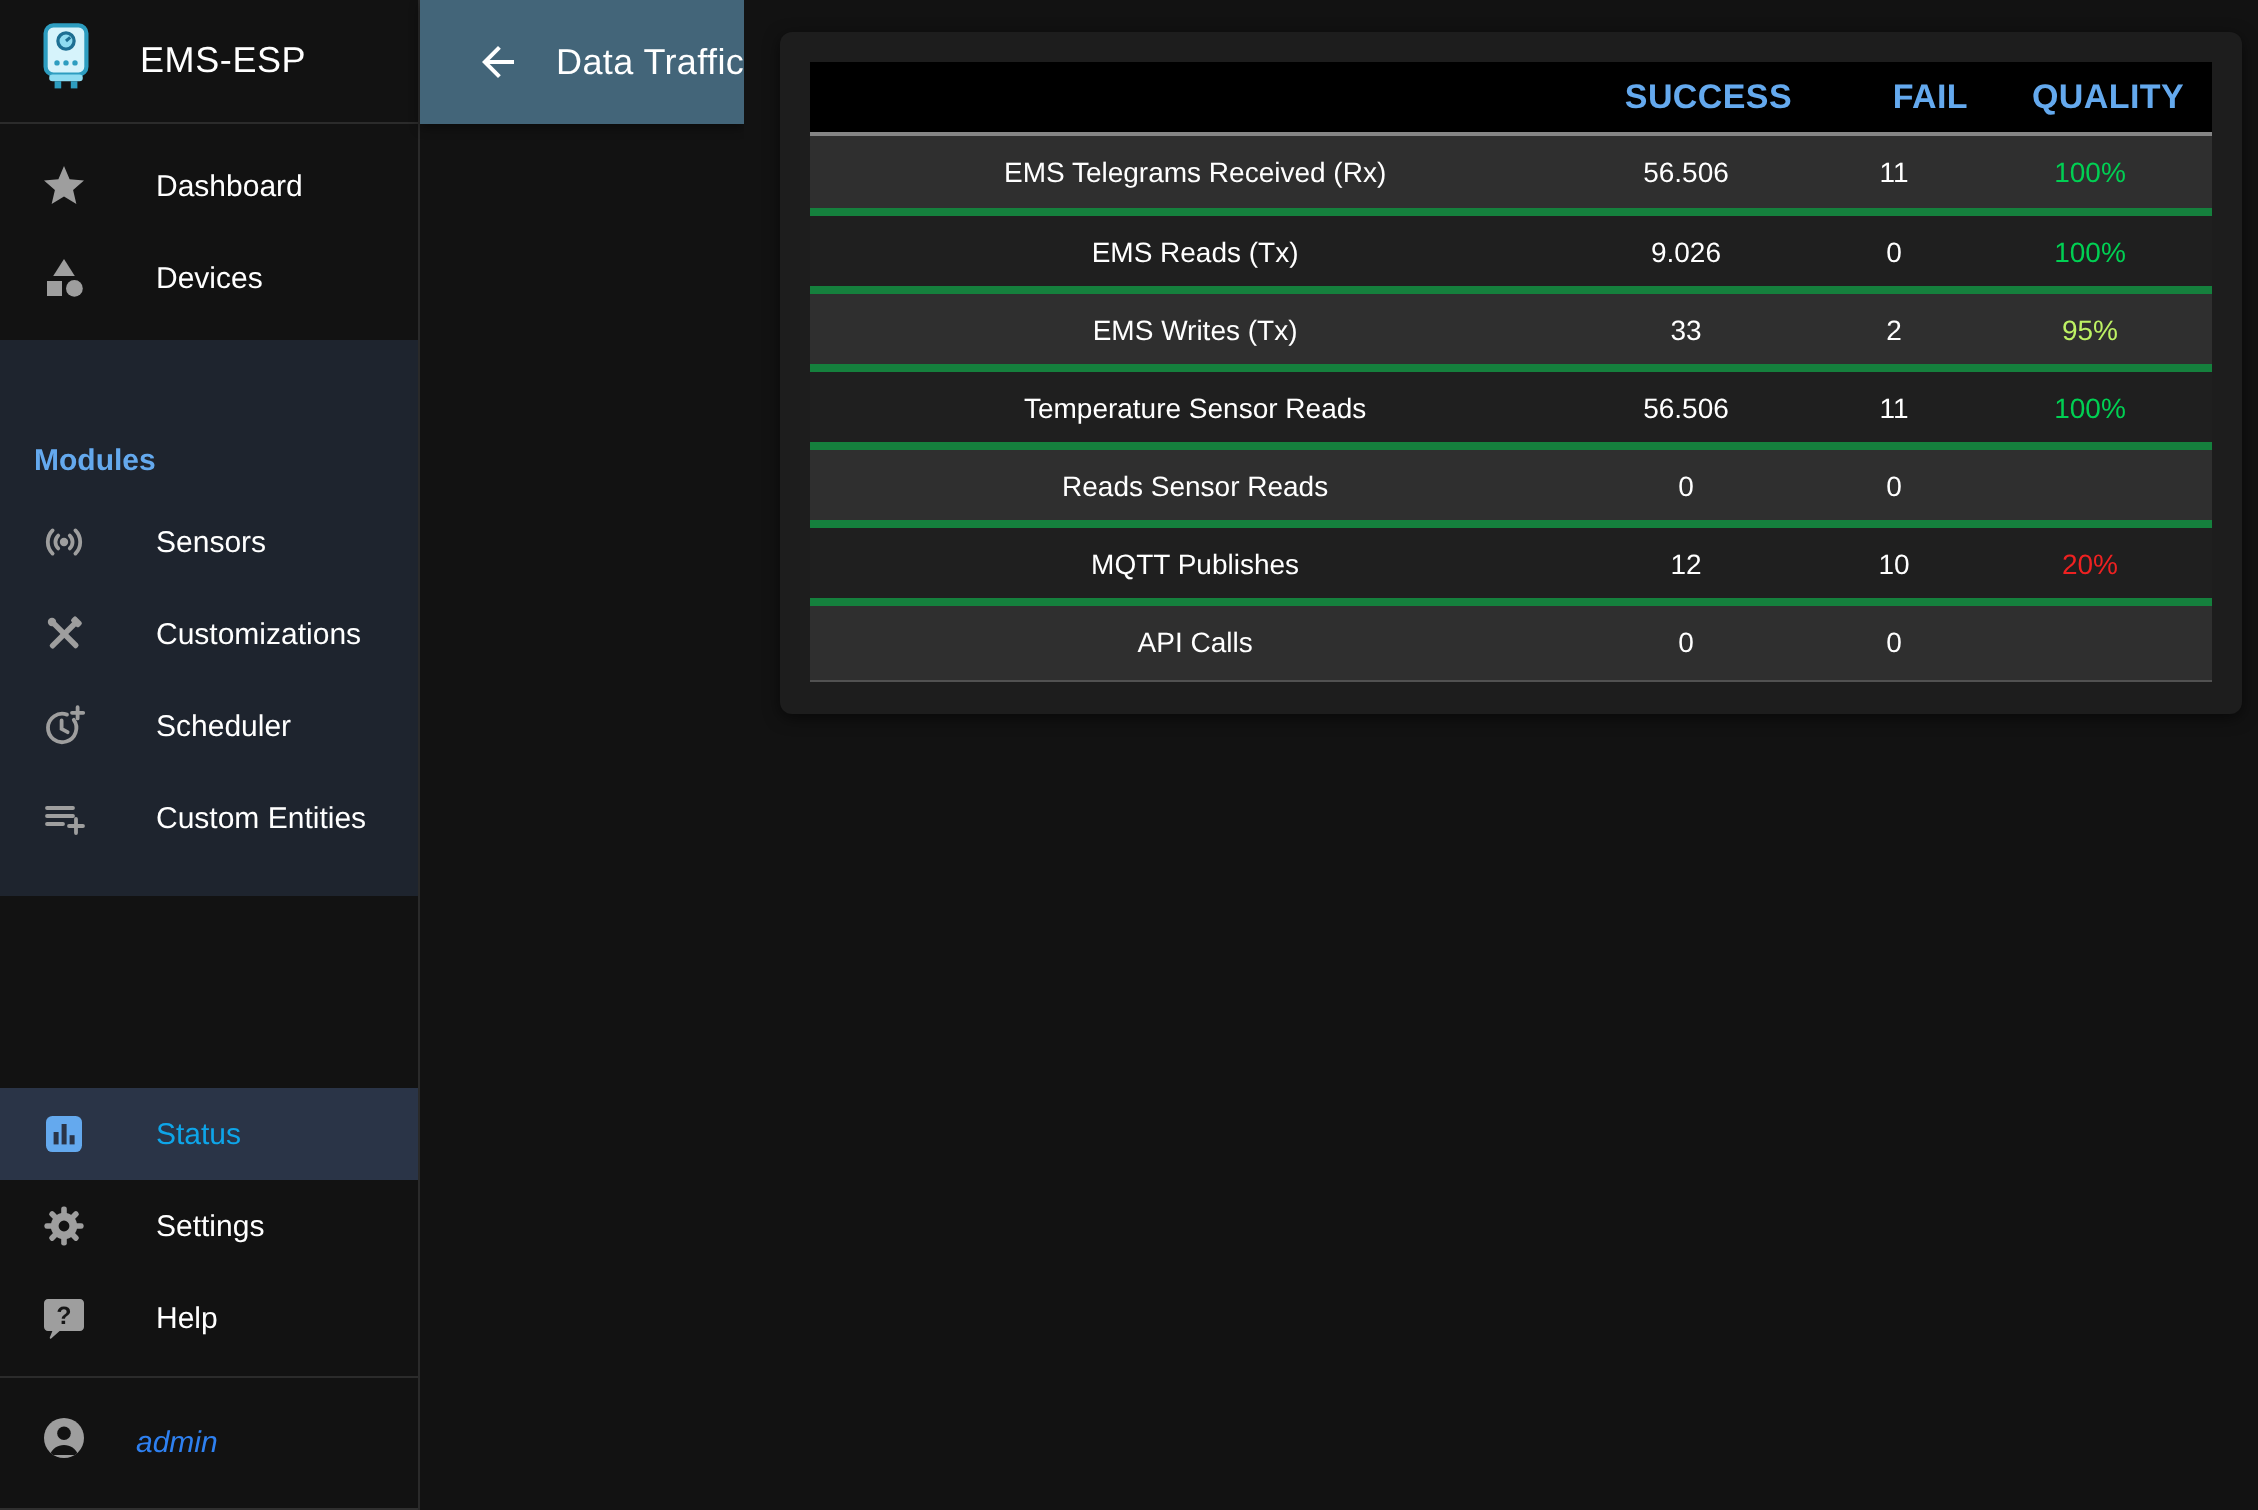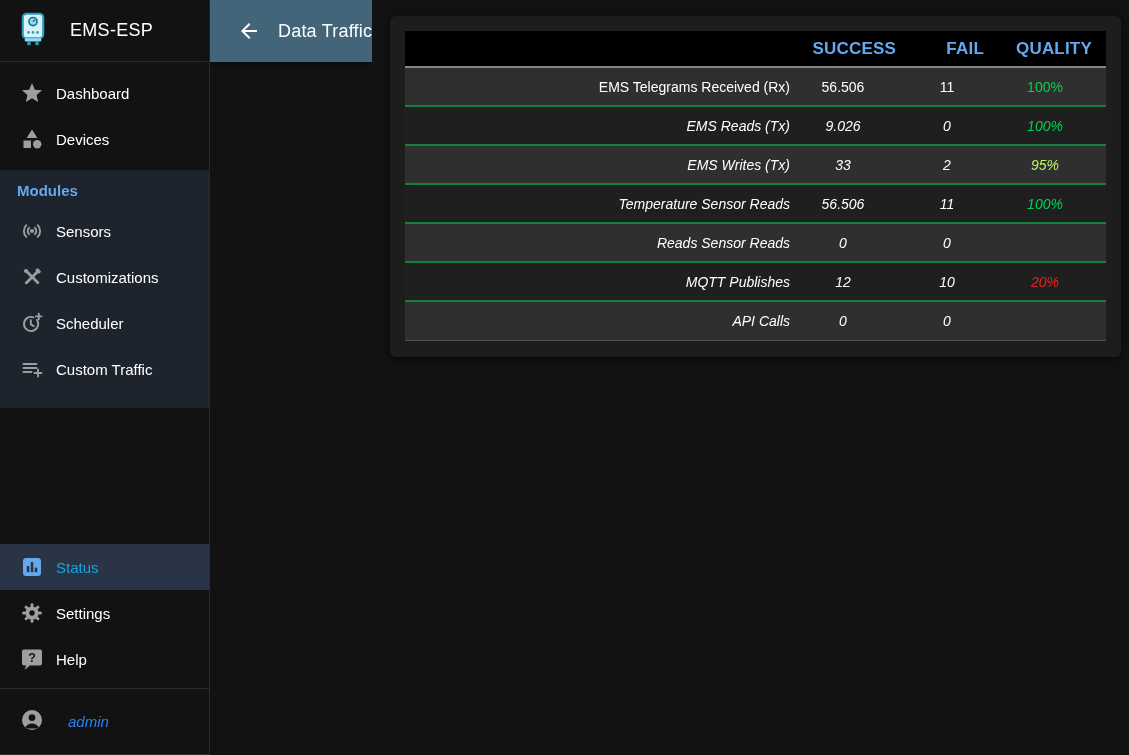--- a/index.html
+++ b/index.html
@@ -11,25 +11,25 @@
   .sidebar { width:210px; min-width:210px; height:755px; background:#121212;
              display:flex; flex-direction:column; border-right:1px solid #2a2a2a;justify-content:center; }
   .logo-row { height:62px; display:flex; align-items:center; padding-left:15px;
               border-bottom:1px solid #2b2b2b; }
   .logo-row .app-title { color:#fff; font-size:18px; font-weight:500; margin-left:19px;
                          letter-spacing:.3px; }
   .nav-item { height:46px; display:flex; align-items:center; padding-left:20px;
               cursor:pointer; }
   .nav-item .ico { width:24px; height:24px; display:flex; align-items:center;
                    justify-content:center; flex:none; }
-  .nav-item .lbl { color:#fff; font-size:15px; font-weight:500; margin-left:12px; }
+  .nav-item .lbl { color:#fff; font-size:15px; font-weight:500; margin-left:34px; }
   .top-nav { padding-top:8px; }
   .modules { background:#1e242e; margin-top:8px; padding-bottom:16px; }
   .modules .subheader { color:#64a9ee; font-size:15px; font-weight:700;
-                        padding:12px 0 9px 17px; }
+                        padding:12px 0 9px 17px;margin-top:40px; }
   .spacer { flex:1; }
   .nav-item.active { background:#2a3447; }
   .nav-item.active .lbl { color:#0ea5e9; }
   .divider { border-top:1px solid #2b2b2b; margin-top:6px; }
   .user-row { height:66px; display:flex; align-items:center; padding-left:20px;
               border-bottom:1px solid #2f2f2f; cursor:pointer; }
   .user-row .lbl { color:#2e80f0; font-size:15px; font-weight:500; margin-left:24px;font-style:italic; }
 
   
   .main { flex:1; display:flex; flex-direction:row; }
@@ -43,24 +43,24 @@
   .panel { background:#1d1d1d; border-radius:6px; padding:15px 15px 16px 15px;
            box-shadow:0 2px 8px rgba(0,0,0,.55); }
 
   table.stats { width:100%; border-collapse:collapse; table-layout:fixed; }
   table.stats th { background:#000; color:#64a9ee; font-size:17px; font-weight:700;
                    height:36px; text-align:right; padding-right:14px; letter-spacing:.2px; }
   table.stats th.name-col { text-align:left; padding-left:10px; }
   table.stats thead tr { border-bottom:2px solid #858585; }
   table.stats td { height:39px; color:#fff; font-size:14px; text-align:center;
                    padding-right:14px; }
-  table.stats td.name { text-align:right; padding-right:0; }
+  table.stats td.name { text-align:center; padding-right:0; }
   table.stats tbody tr:nth-child(odd)  { background:#2f2f2f; }
   table.stats tbody tr:nth-child(even) { background:#1f1f1f; }
-  table.stats tbody tr + tr { border-top:2px solid #15803d;font-style:italic; }
+  table.stats tbody tr + tr { border-top:4px solid #15803d; }
   table.stats tbody tr:last-child { border-bottom:1px solid #515151; }
   .col-success { width:120px; } .col-fail { width:88px; } .col-quality { width:108px; }
   td.quality { padding-right:16px; font-weight:500; }
 </style>
 </head>
 <body>
 
 <div class="app">
 
   <aside class="sidebar">
@@ -142,21 +142,21 @@
         <span class="lbl">Scheduler</span>
       </div>
 
       <div class="nav-item">
         <span class="ico">
           <svg width="24" height="24" viewBox="0 0 24 24" fill="none" stroke="#9e9e9e" stroke-width="1.9" stroke-linecap="round">
             <path d="M3.5 7 H16.5 M3.5 11 H16.5 M3.5 15 H11.5"></path>
             <path d="M18 12.5 V19.5 M14.5 16 H21.5"></path>
           </svg>
         </span>
-        <span class="lbl">Custom Traffic</span>
+        <span class="lbl">Custom Entities</span>
       </div>
     </div>
 
     <div class="spacer"></div>
 
     <nav>
       <div class="nav-item active">
         <span class="ico">
           <svg width="24" height="24" viewBox="0 0 24 24">
             <rect x="3" y="3" width="18" height="18" rx="3.2" fill="#64a9ee"></rect>

